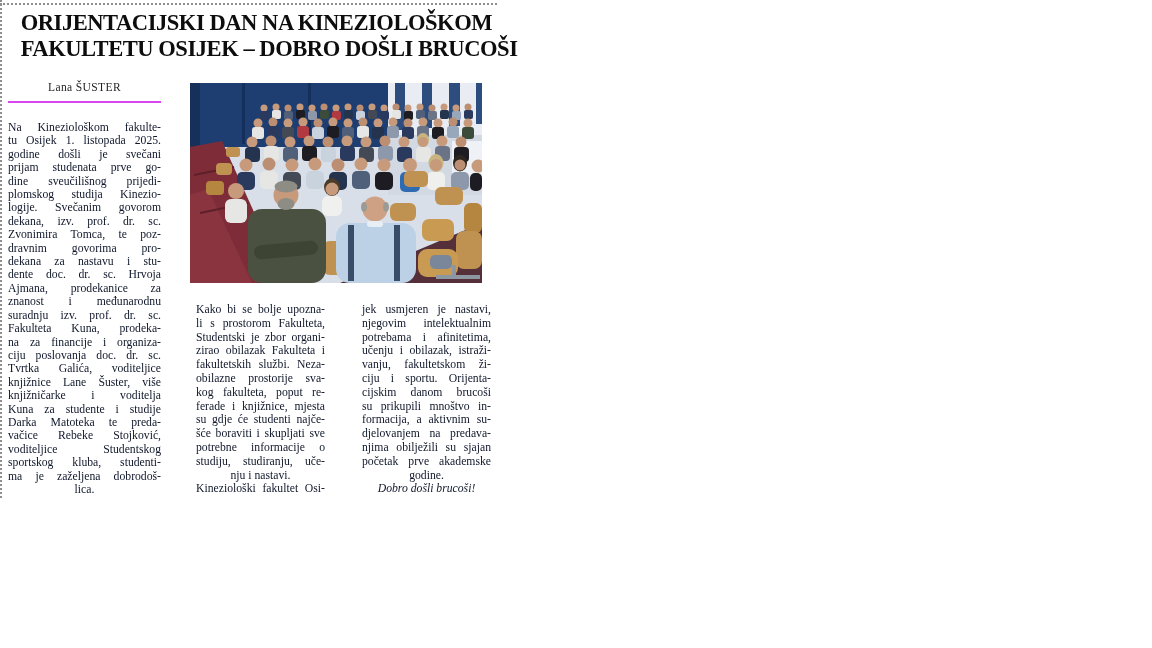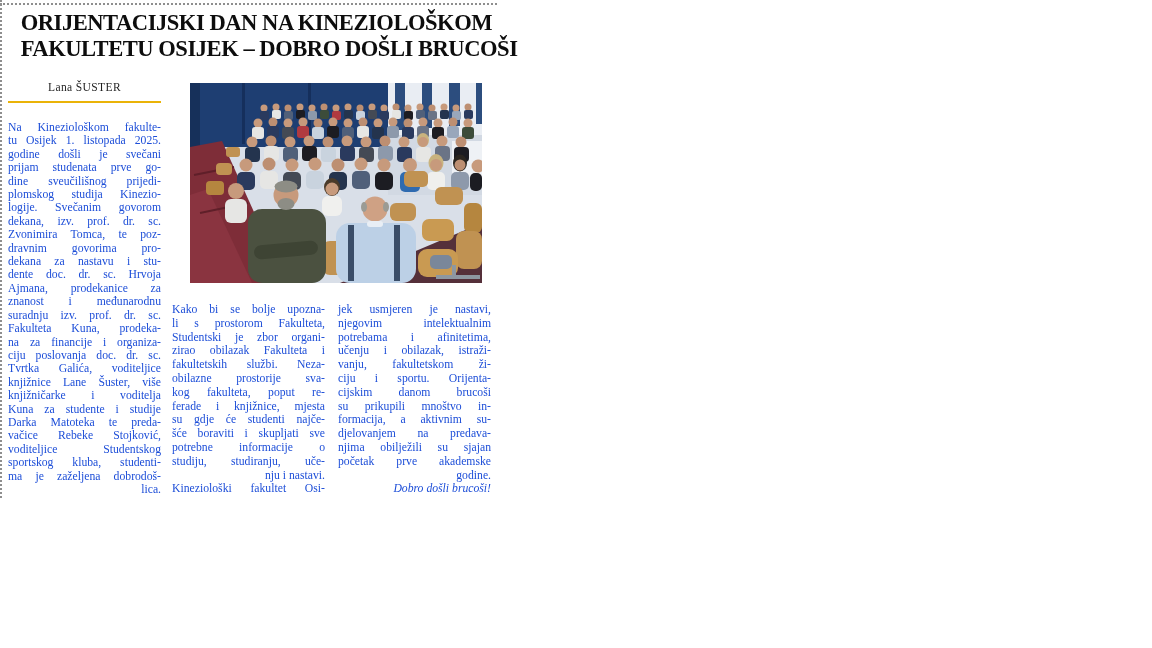--- a/index.html
+++ b/index.html
@@ -9,30 +9,30 @@
         border-top:2px dotted #8e8e8e;}
   .left-dotted{position:absolute;left:0;top:0;width:0;height:498px;
         border-left:2px dotted #8e8e8e;}
   .headline{position:absolute;left:6px;top:9px;width:490px;text-align:right;
         font-weight:700;font-size:24px;line-height:26px;color:#0d0d0d;
         letter-spacing:-0.5px;}
   .headline .hline{display:block;transform:scaleX(0.94);transform-origin:50% 50%;
         white-space:nowrap;}
   .byline{position:absolute;left:8px;top:81px;width:153px;text-align:center;
         font-size:11.5px;letter-spacing:.4px;color:#1f1f1f;
-        padding-bottom:8px;border-bottom:2px solid #eab308;}
+        padding-bottom:8px;border-bottom:2px solid #d946ef;}
   .photo{position:absolute;left:190px;top:83px;width:292px;height:200px;}
   .photo svg{display:block;}
-  .col{position:absolute;width:153px;color:#1d4ed8;}
+  .col{position:absolute;width:153px;color:#0f172a;}
   .col-1{left:8px;top:121px;}
   .col-2{left:172px;top:303px;}
   .col-3{left:338px;top:303px;}
-  .line{font-size:11.7px;text-align:right;}
+  .line{font-size:11.7px;text-align:center;}
   .col-1 .line{line-height:13.4px;}
-  .col-2 .line,.col-3 .line{line-height:13.8px;}
+  .col-2 .line,.col-3 .line{line-height:13.8px;margin-left:24px;}
   .line.jx{text-align:justify;text-align-last:justify;}
   .line.it{font-style:italic;}
 </style>
 </head>
 <body>
 
 <div class="page">
 
   <div class="top-dotted"></div>
   <div class="left-dotted"></div>

